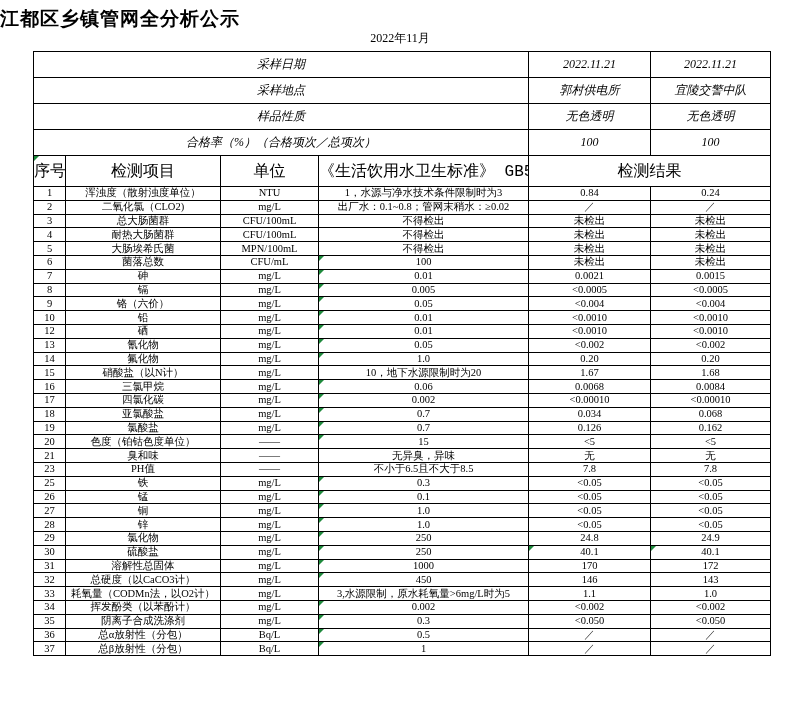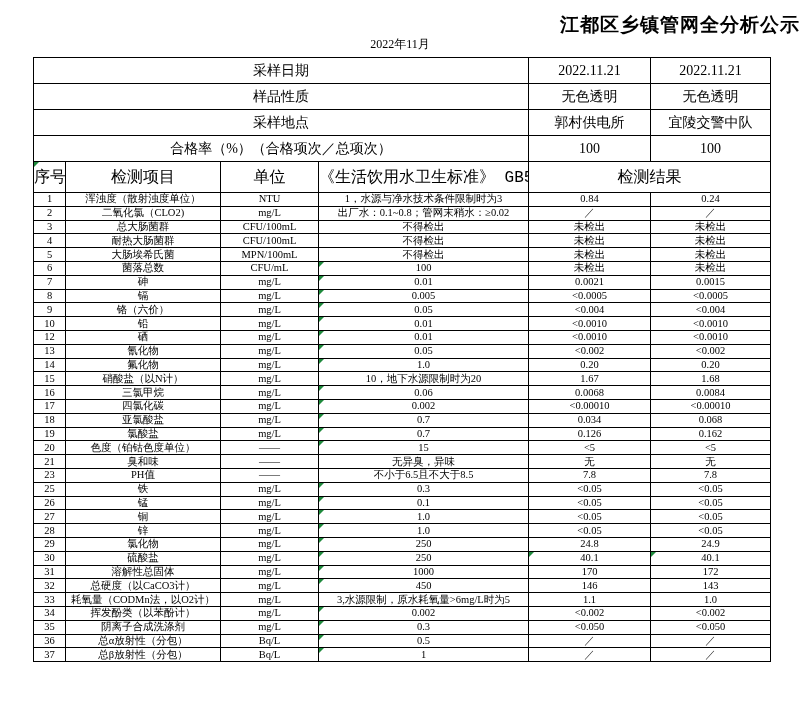--- a/index.html
+++ b/index.html
@@ -6,24 +6,24 @@
     margin: 0;
     padding: 0;
     background: #ffffff;
     width: 800px;
     height: 709px;
     overflow: hidden;
     font-family: "Liberation Serif", "DejaVu Serif", serif;
     color: #000;
   }
   .title {
-    text-align: right;
+    text-align: left;
     font-size: 19px;
     font-weight: bold;
-    padding-top: 13px;
+    padding-top: 7px;
     letter-spacing: 1px;
     line-height: 24px;
   }
   .subtitle {
     text-align: center;
     font-size: 12px;
     line-height: 14px;
     margin-bottom: 6px;
   }
   table.report {
@@ -37,21 +37,21 @@
     padding: 0;
     text-align: center;
     vertical-align: middle;
     overflow: hidden;
     white-space: nowrap;
     font-weight: normal;
     position: relative;
   }
   
   tr.meta { height: 26px; }
-  tr.meta td { font-size: 14px; }
+  tr.meta td { font-size: 12px; font-style: italic; }
   
   tr.cols { height: 31px; }
   tr.cols th { font-size: 16px; font-family: Liberation Mono, monospace; }
   
   tr.dr { height: 13.8px; }
   tr.dr td { font-size: 10.5px; line-height: 12px; }
   td.c-item { text-align: left; padding-left: 3px; margin-left: 16px; }
   td.c-std { font-size: 10.3px; }
   .tri {
     position: absolute;
@@ -76,28 +76,28 @@
     <col style="width:122px">
     <col style="width:120px">
   </colgroup>
   <tbody>
     <tr class="meta">
       <td colspan="4">采样日期</td>
       <td>2022.11.21</td>
       <td>2022.11.21</td>
     </tr>
     <tr class="meta">
+      <td colspan="4">采样地点</td>
+      <td>郭村供电所</td>
+      <td>宜陵交警中队</td>
+    </tr>
+    <tr class="meta">
       <td colspan="4">样品性质</td>
       <td>无色透明</td>
       <td>无色透明</td>
-    </tr>
-    <tr class="meta">
-      <td colspan="4">采样地点</td>
-      <td>郭村供电所</td>
-      <td>宜陵交警中队</td>
     </tr>
     <tr class="meta">
       <td colspan="4">合格率（%）（合格项次／总项次）</td>
       <td>100</td>
       <td>100</td>
     </tr>
     <tr class="cols">
       <th><i class="tri"></i><span>序号</span></th>
       <th>检测项目</th>
       <th>单位</th>

